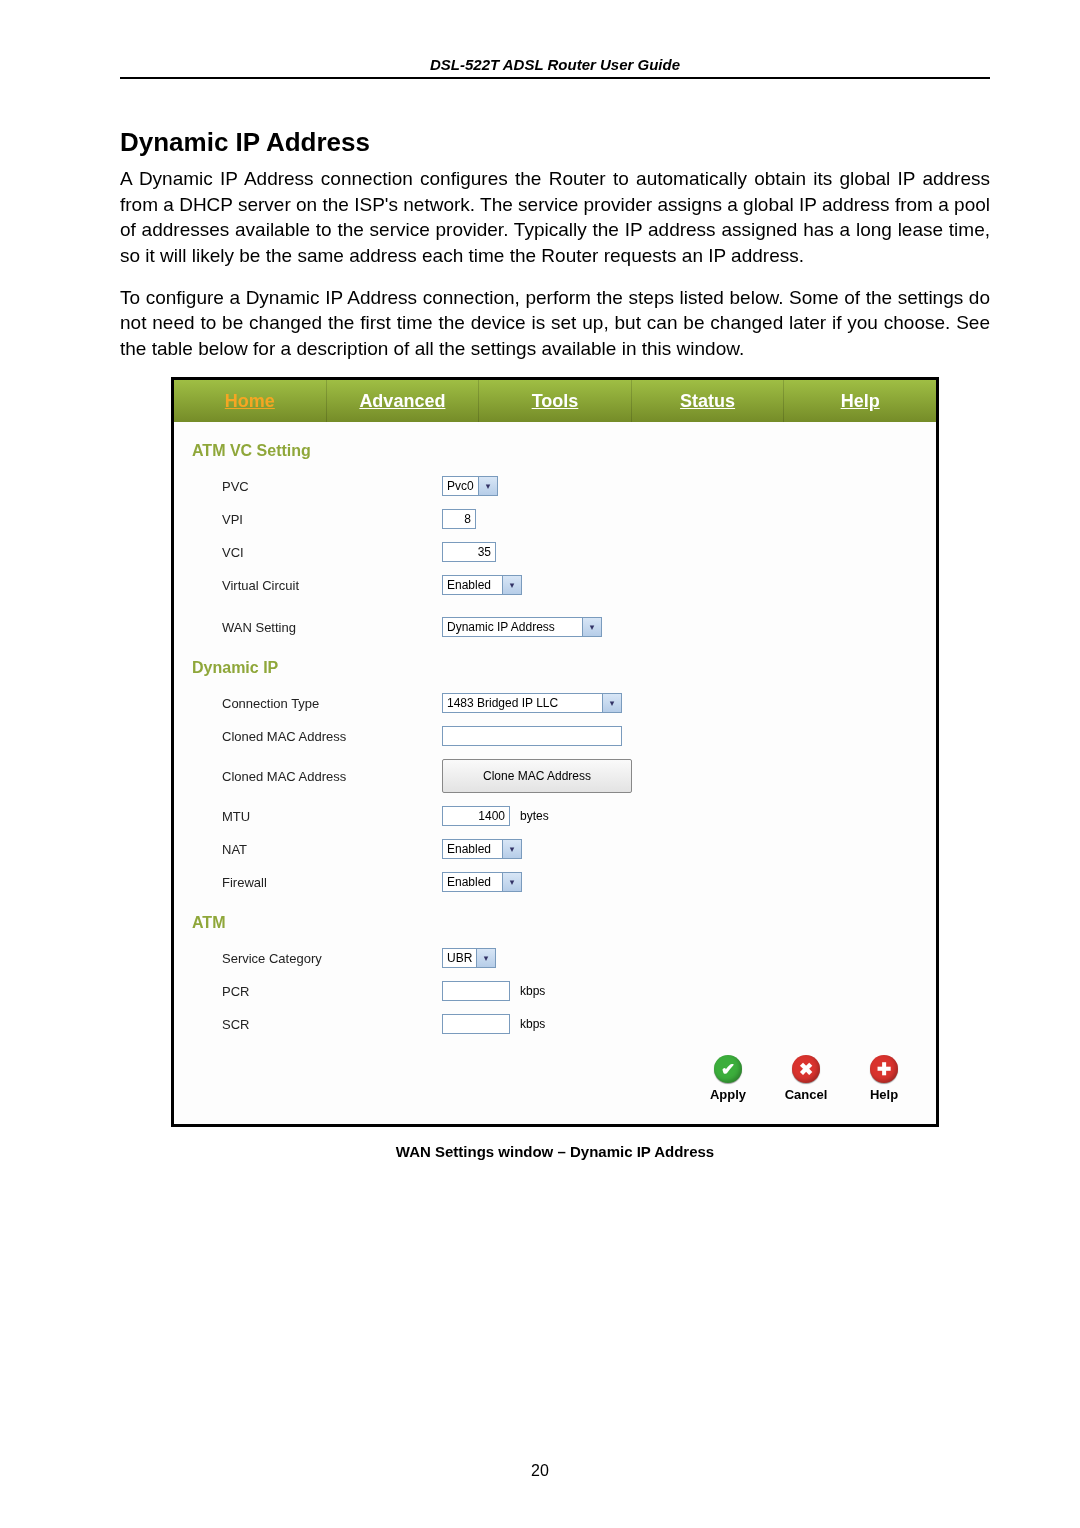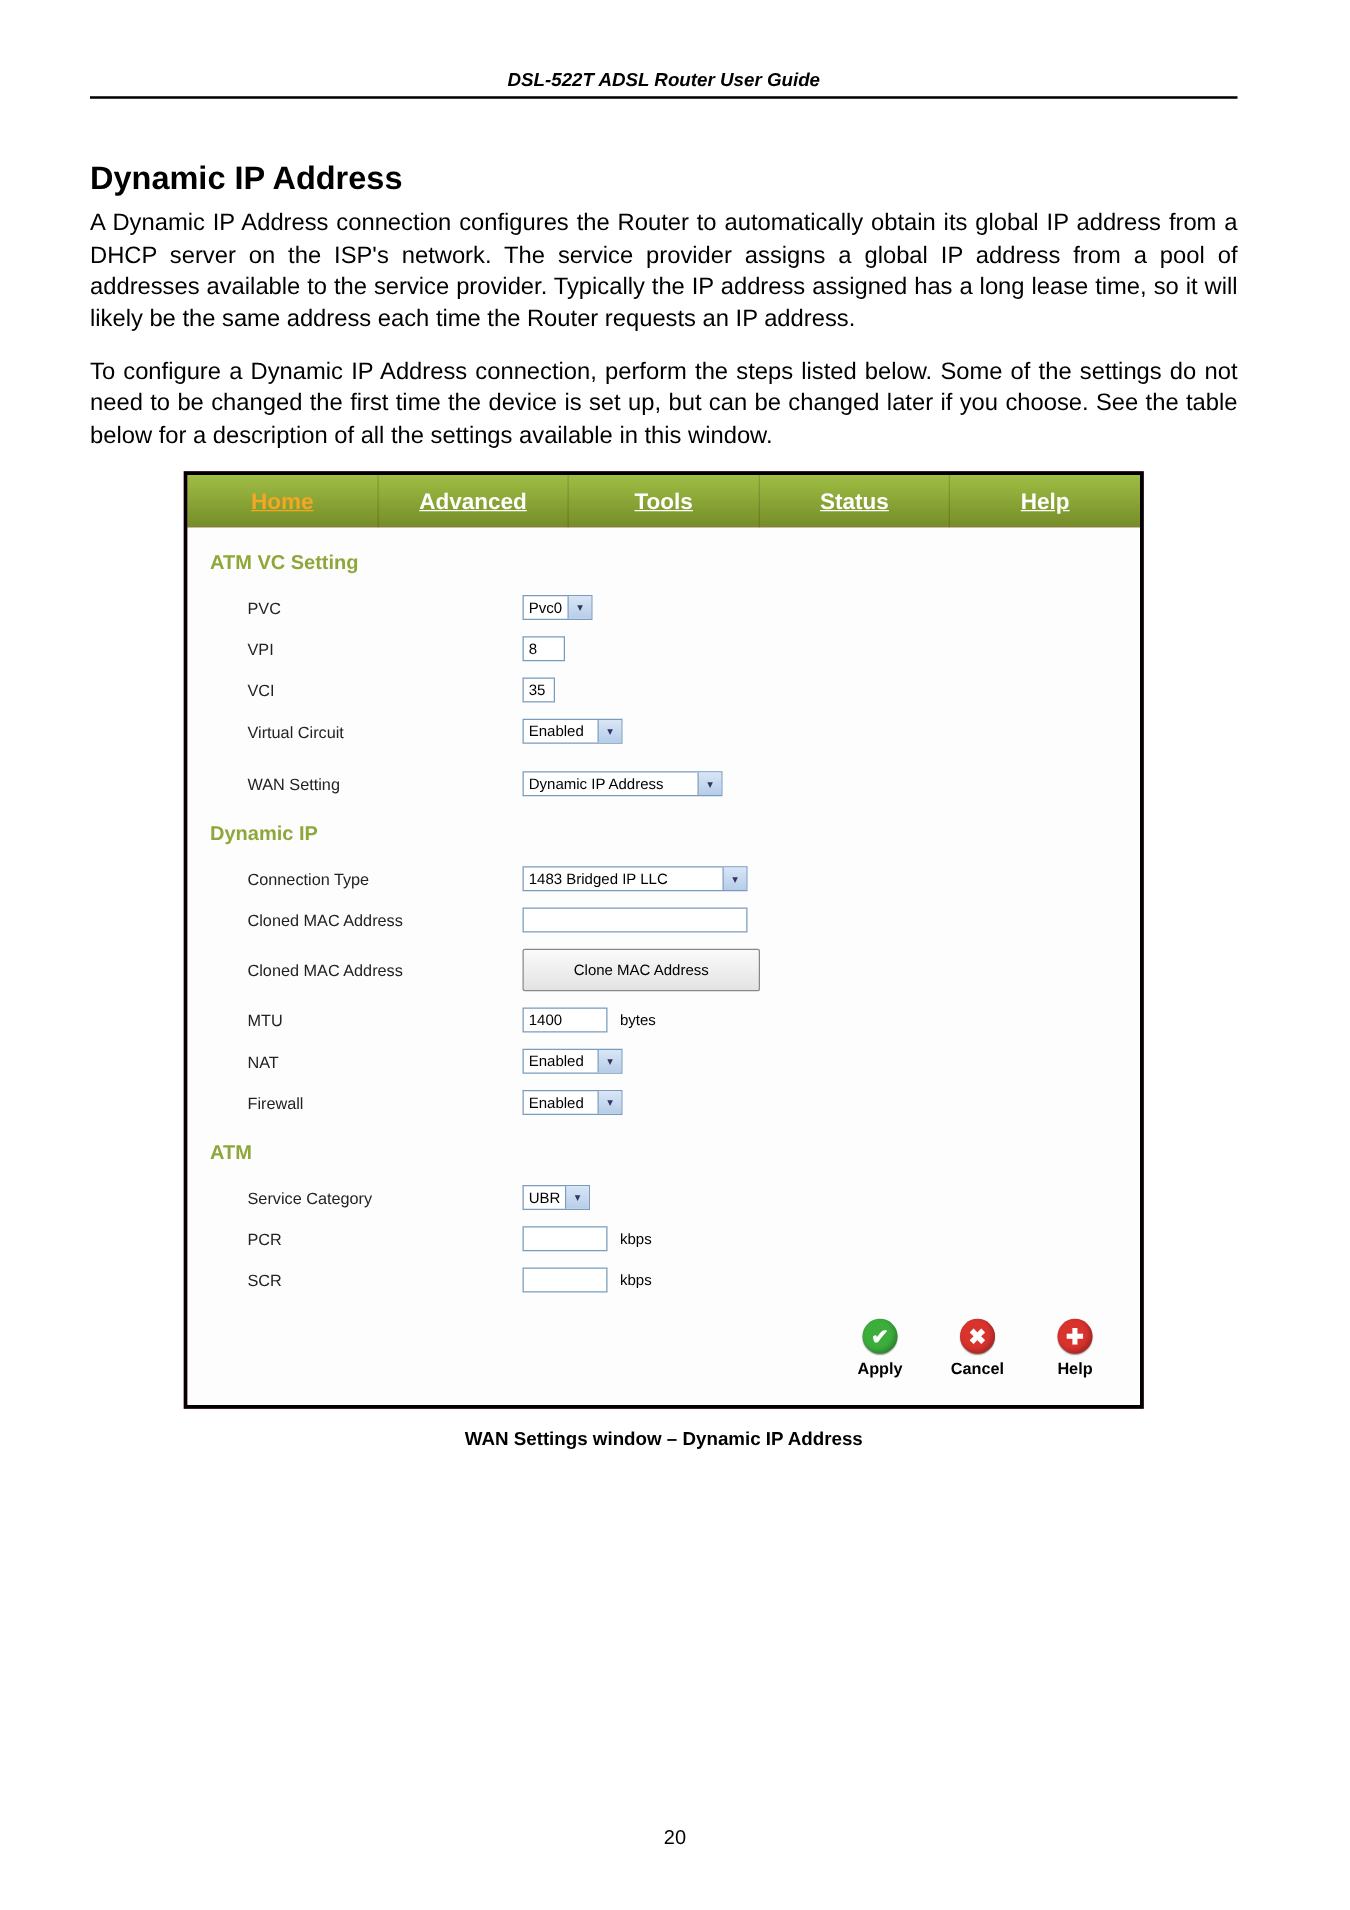--- a/index.html
+++ b/index.html
@@ -6,21 +6,21 @@
     margin: 0;
     background: #ffffff;
     font-family: Arial, Helvetica, sans-serif;
     color: #000;
     width: 1080px;
     height: 1528px;
     overflow: hidden;
     position: relative;
   }
   .page {
-    padding: 56px 90px 40px 72px;
+    padding: 56px 90px 40px 120px;
     box-sizing: border-box;
   }
   .doc-header {
     text-align: center;
     font-size: 15px;
     font-weight: bold;
     font-style: italic;
     padding-bottom: 4px;
     border-bottom: 2px solid #000;
     margin-bottom: 48px;
@@ -82,21 +82,21 @@
     align-items: center;
     margin-bottom: 13px;
     font-size: 13px;
   }
   .form-row.extra-gap { margin-top: 22px; margin-bottom: 22px; }
   .label {
     width: 220px;
     padding-left: 30px;
     color: #222;
   }
-  .val { display: flex; align-items: center; gap: 6px; }
+  .val { display: flex; align-items: center; gap: 6px; text-align: right; }
   .sel, .txt {
     font-family: Arial, Helvetica, sans-serif;
     font-size: 12px;
     border: 1px solid #7a9bbd;
     background: #fff;
     padding: 2px 4px;
     height: 20px;
     box-sizing: border-box;
   }
   .sel {
@@ -206,21 +206,21 @@
       <div class="form-row">
         <div class="label">VPI</div>
         <div class="val">
           <span class="txt" style="width:34px">8</span>
         </div>
       </div>
 
       <div class="form-row">
         <div class="label">VCI</div>
         <div class="val">
-          <span class="txt" style="width:26px">35</span>
+          <span class="txt" style="width:54px">35</span>
         </div>
       </div>
 
       <div class="form-row">
         <div class="label">Virtual Circuit</div>
         <div class="val">
           <span class="sel" style="min-width:80px">
             <span>Enabled</span>
             <span class="dd">▾</span>
           </span>

